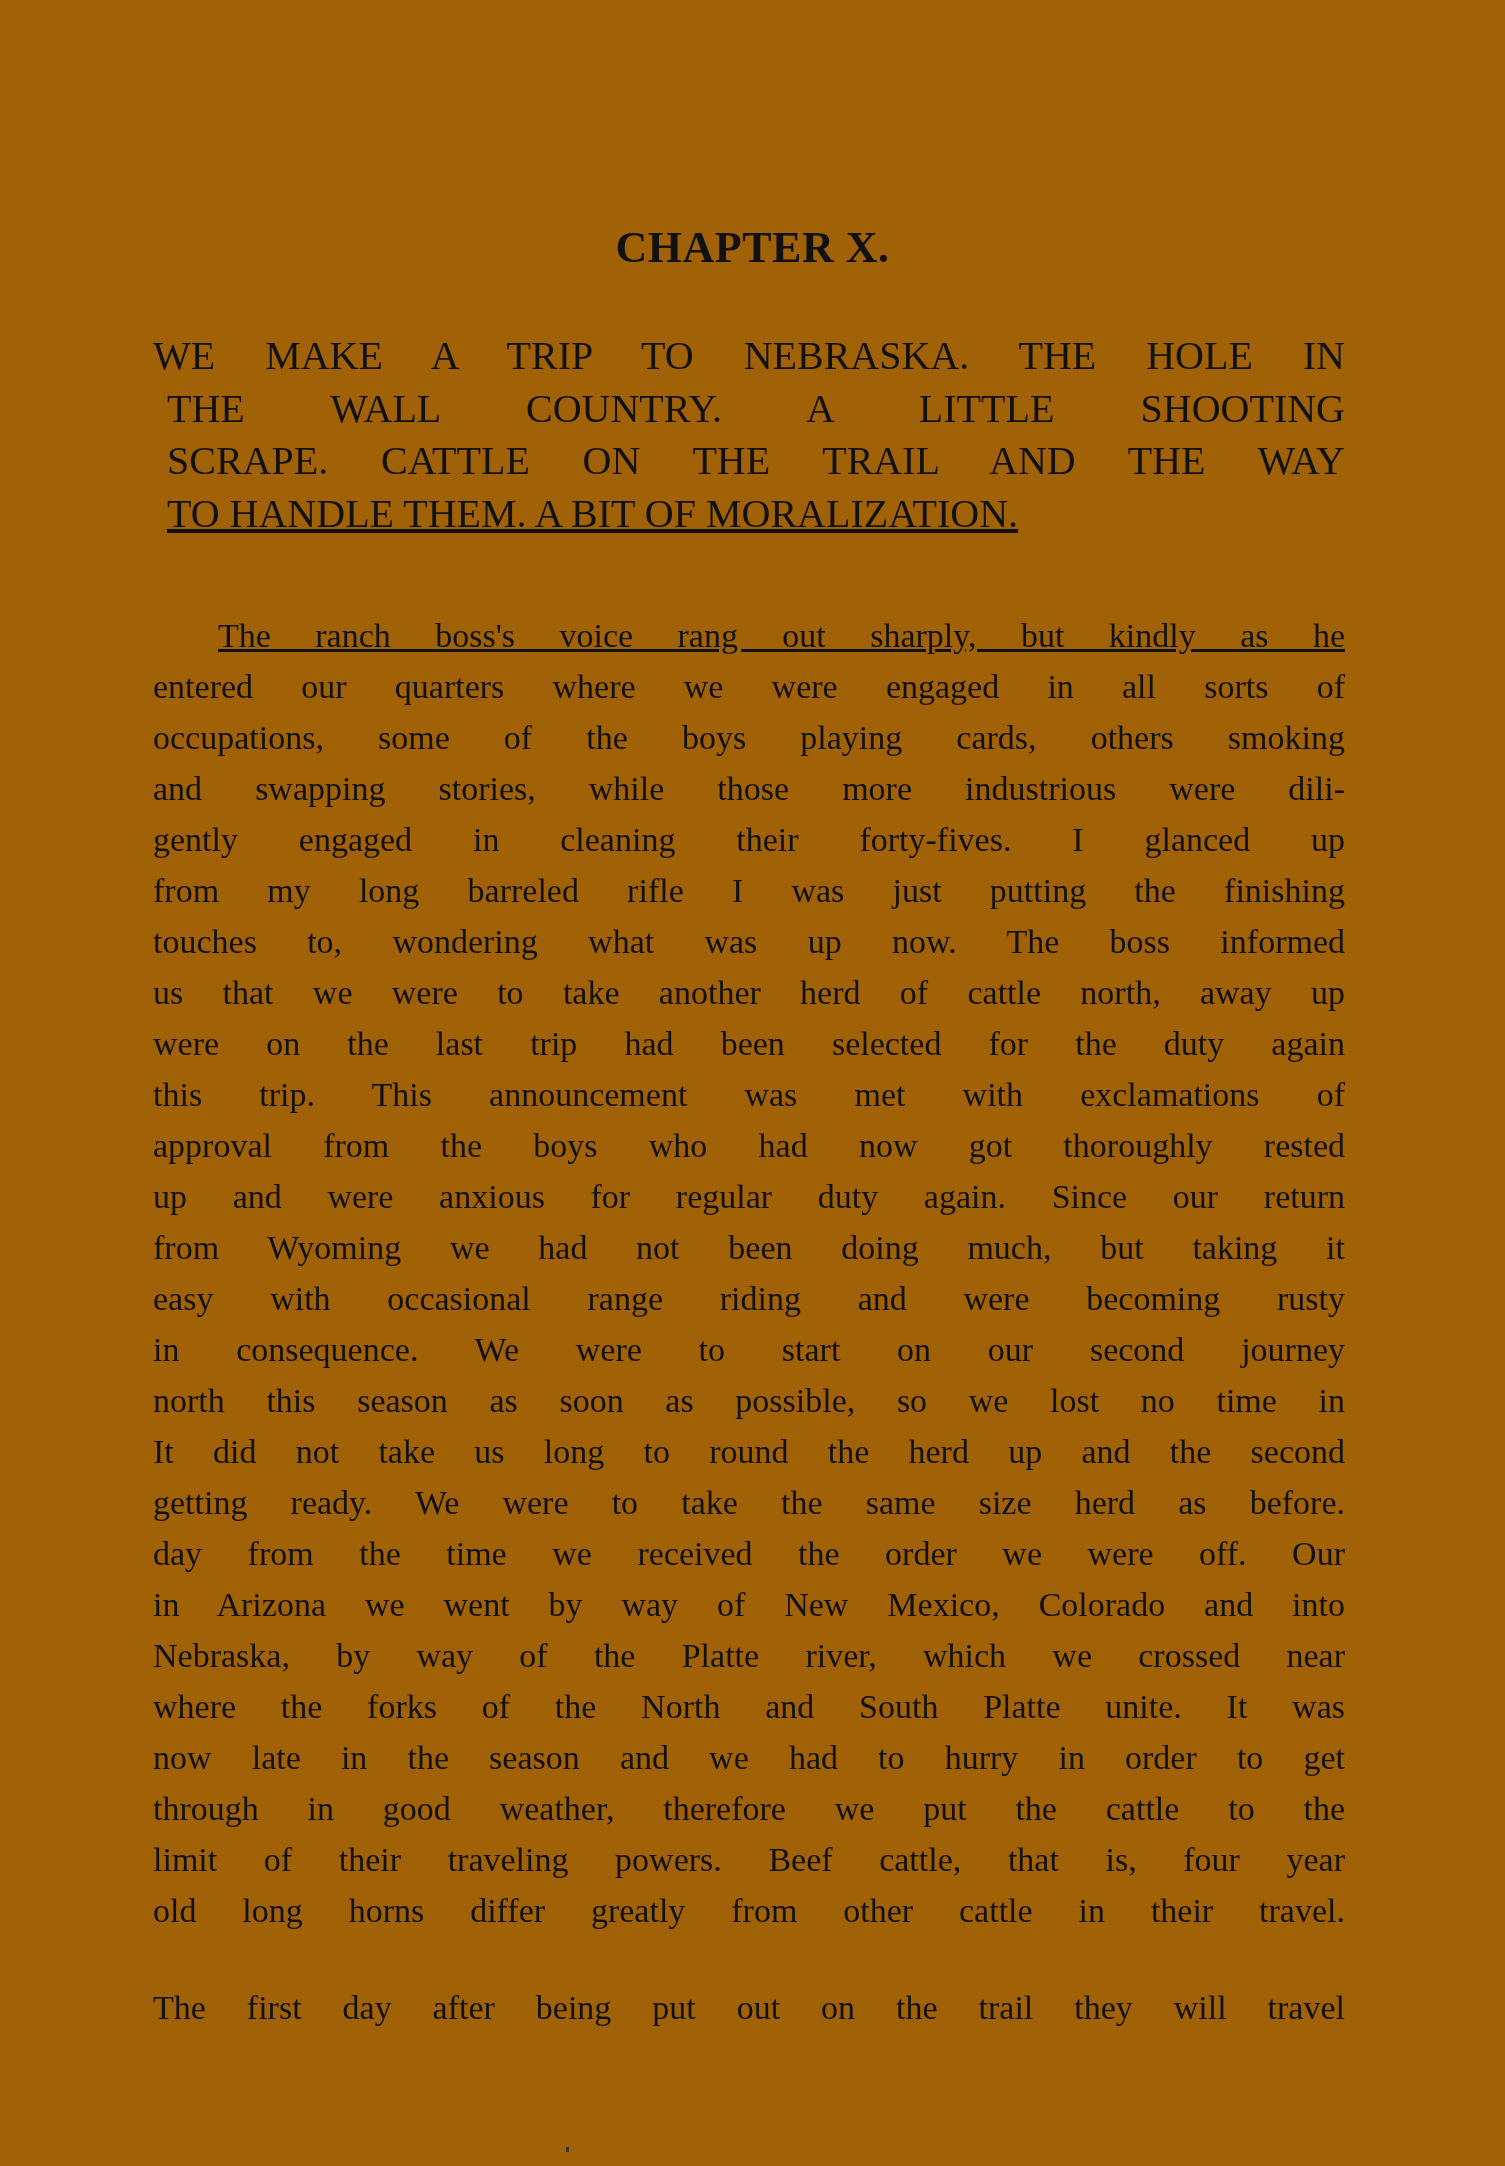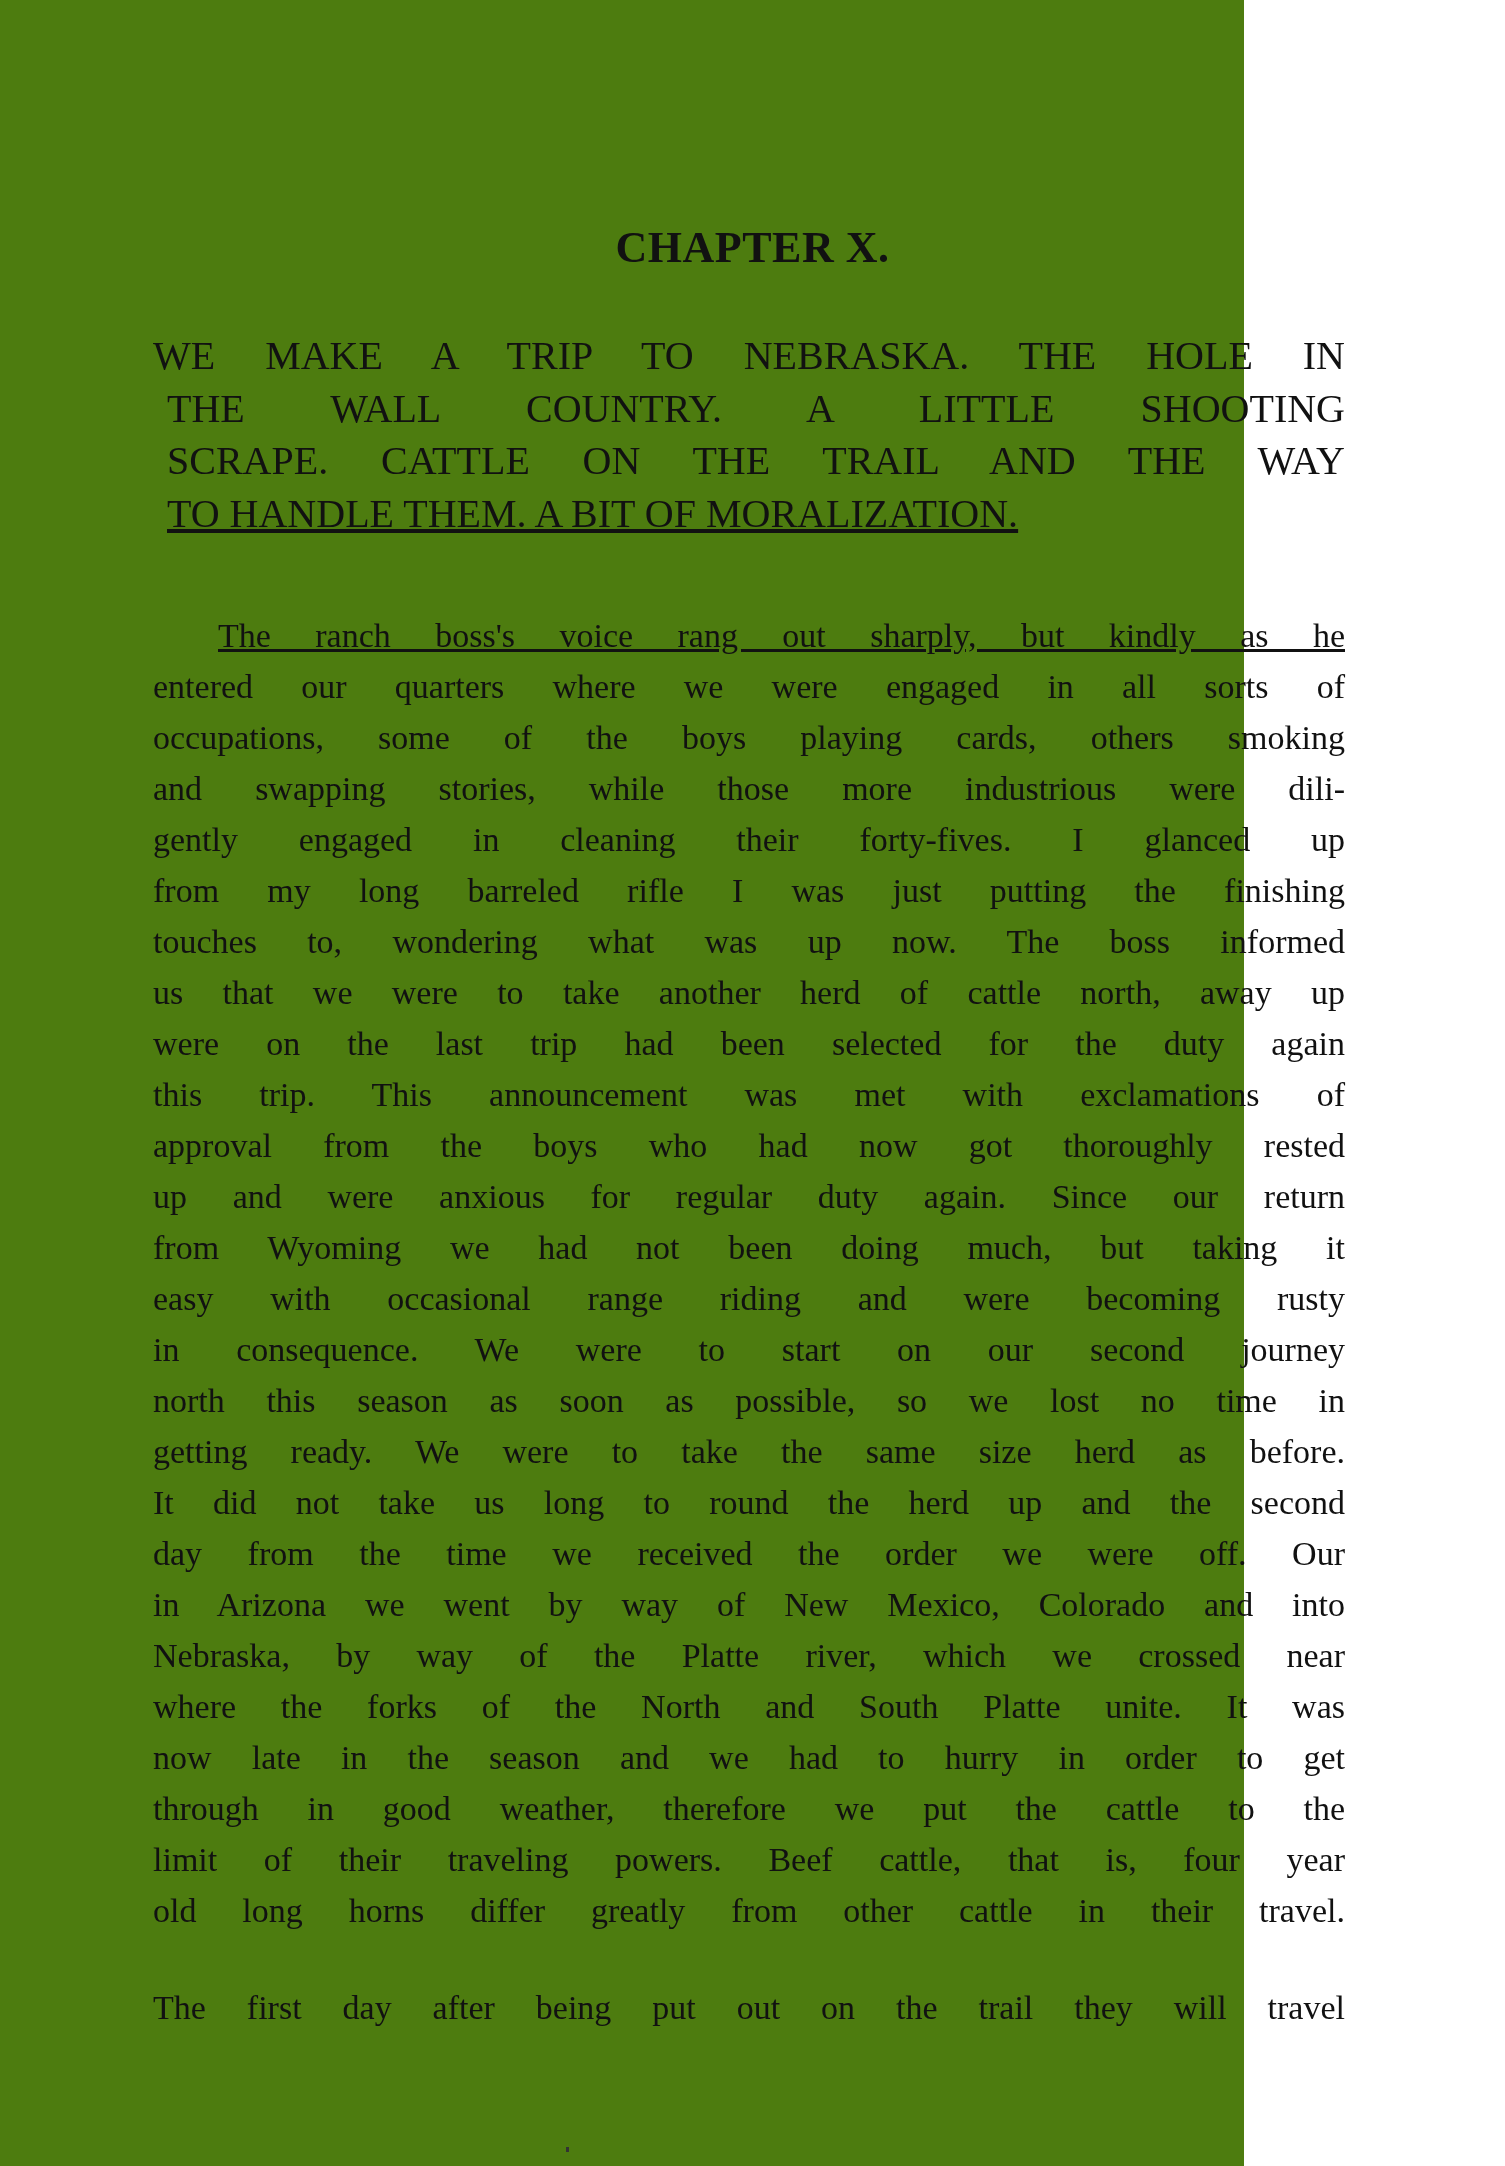--- a/index.html
+++ b/index.html
@@ -1,17 +1,17 @@
 <!DOCTYPE html>
 <html><head>
 <meta charset="utf-8">
 <style>
   html, body { margin: 0; padding: 0; background: #ffffff; }
   body { width: 1505px; height: 2166px; position: relative; overflow: hidden; }
-  .page { position: absolute; left: 0; top: 0; width: 1244px; height: 2166px; background: #4d7c0f; color: #111; }
+  .page { position: absolute; left: 0; top: 0; width: 1505px; height: 2166px; background: #a16207; color: #111; }
   .chapter-title {
     position: absolute; top: 222px; left: 0; width: 1505px; text-align: center;
     font-family: "Liberation Serif", "DejaVu Serif", serif; font-weight: bold;
     font-size: 44px; letter-spacing: 0.5px; color: #111; margin: 0;
   }
   .subtitle {
     position: absolute; top: 330px; left: 153px; width: 1192px;
     font-family: "Liberation Serif", "DejaVu Serif", serif; font-size: 40px;
     line-height: 52.5px; color: #111;
   }
@@ -53,22 +53,22 @@
     <span class="line">touches to, wondering what was up now.  The boss informed</span>
     <span class="line">us that we were to take another herd of cattle north, away up</span>
     <span class="line">were on the last trip had been selected for the duty again</span>
     <span class="line">this trip.  This announcement was met with exclamations of</span>
     <span class="line">approval from the boys who had now got thoroughly rested</span>
     <span class="line">up and were anxious for regular duty again.  Since our return</span>
     <span class="line">from Wyoming we had not been doing much, but taking it</span>
     <span class="line">easy with occasional range riding and were becoming rusty</span>
     <span class="line">in consequence.  We were to start on our second journey</span>
     <span class="line">north this season as soon as possible, so we lost no time in</span>
+    <span class="line">It did not take us long to round the herd up and the second</span>
     <span class="line">getting ready.  We were to take the same size herd as before.</span>
-    <span class="line">It did not take us long to round the herd up and the second</span>
     <span class="line">day from the time we received the order we were off.  Our</span>
     <span class="line">in Arizona we went by way of New Mexico, Colorado and into</span>
     <span class="line">Nebraska, by way of the Platte river, which we crossed near</span>
     <span class="line">where the forks of the North and South Platte unite.  It was</span>
     <span class="line">now late in the season and we had to hurry in order to get</span>
     <span class="line">through in good weather, therefore we put the cattle to the</span>
     <span class="line">limit of their traveling powers.  Beef cattle, that is, four year</span>
     <span class="line">old long horns differ greatly from other cattle in their travel.</span>
     <span class="line last">The first day after being put out on the trail they will travel</span>
   </div>

